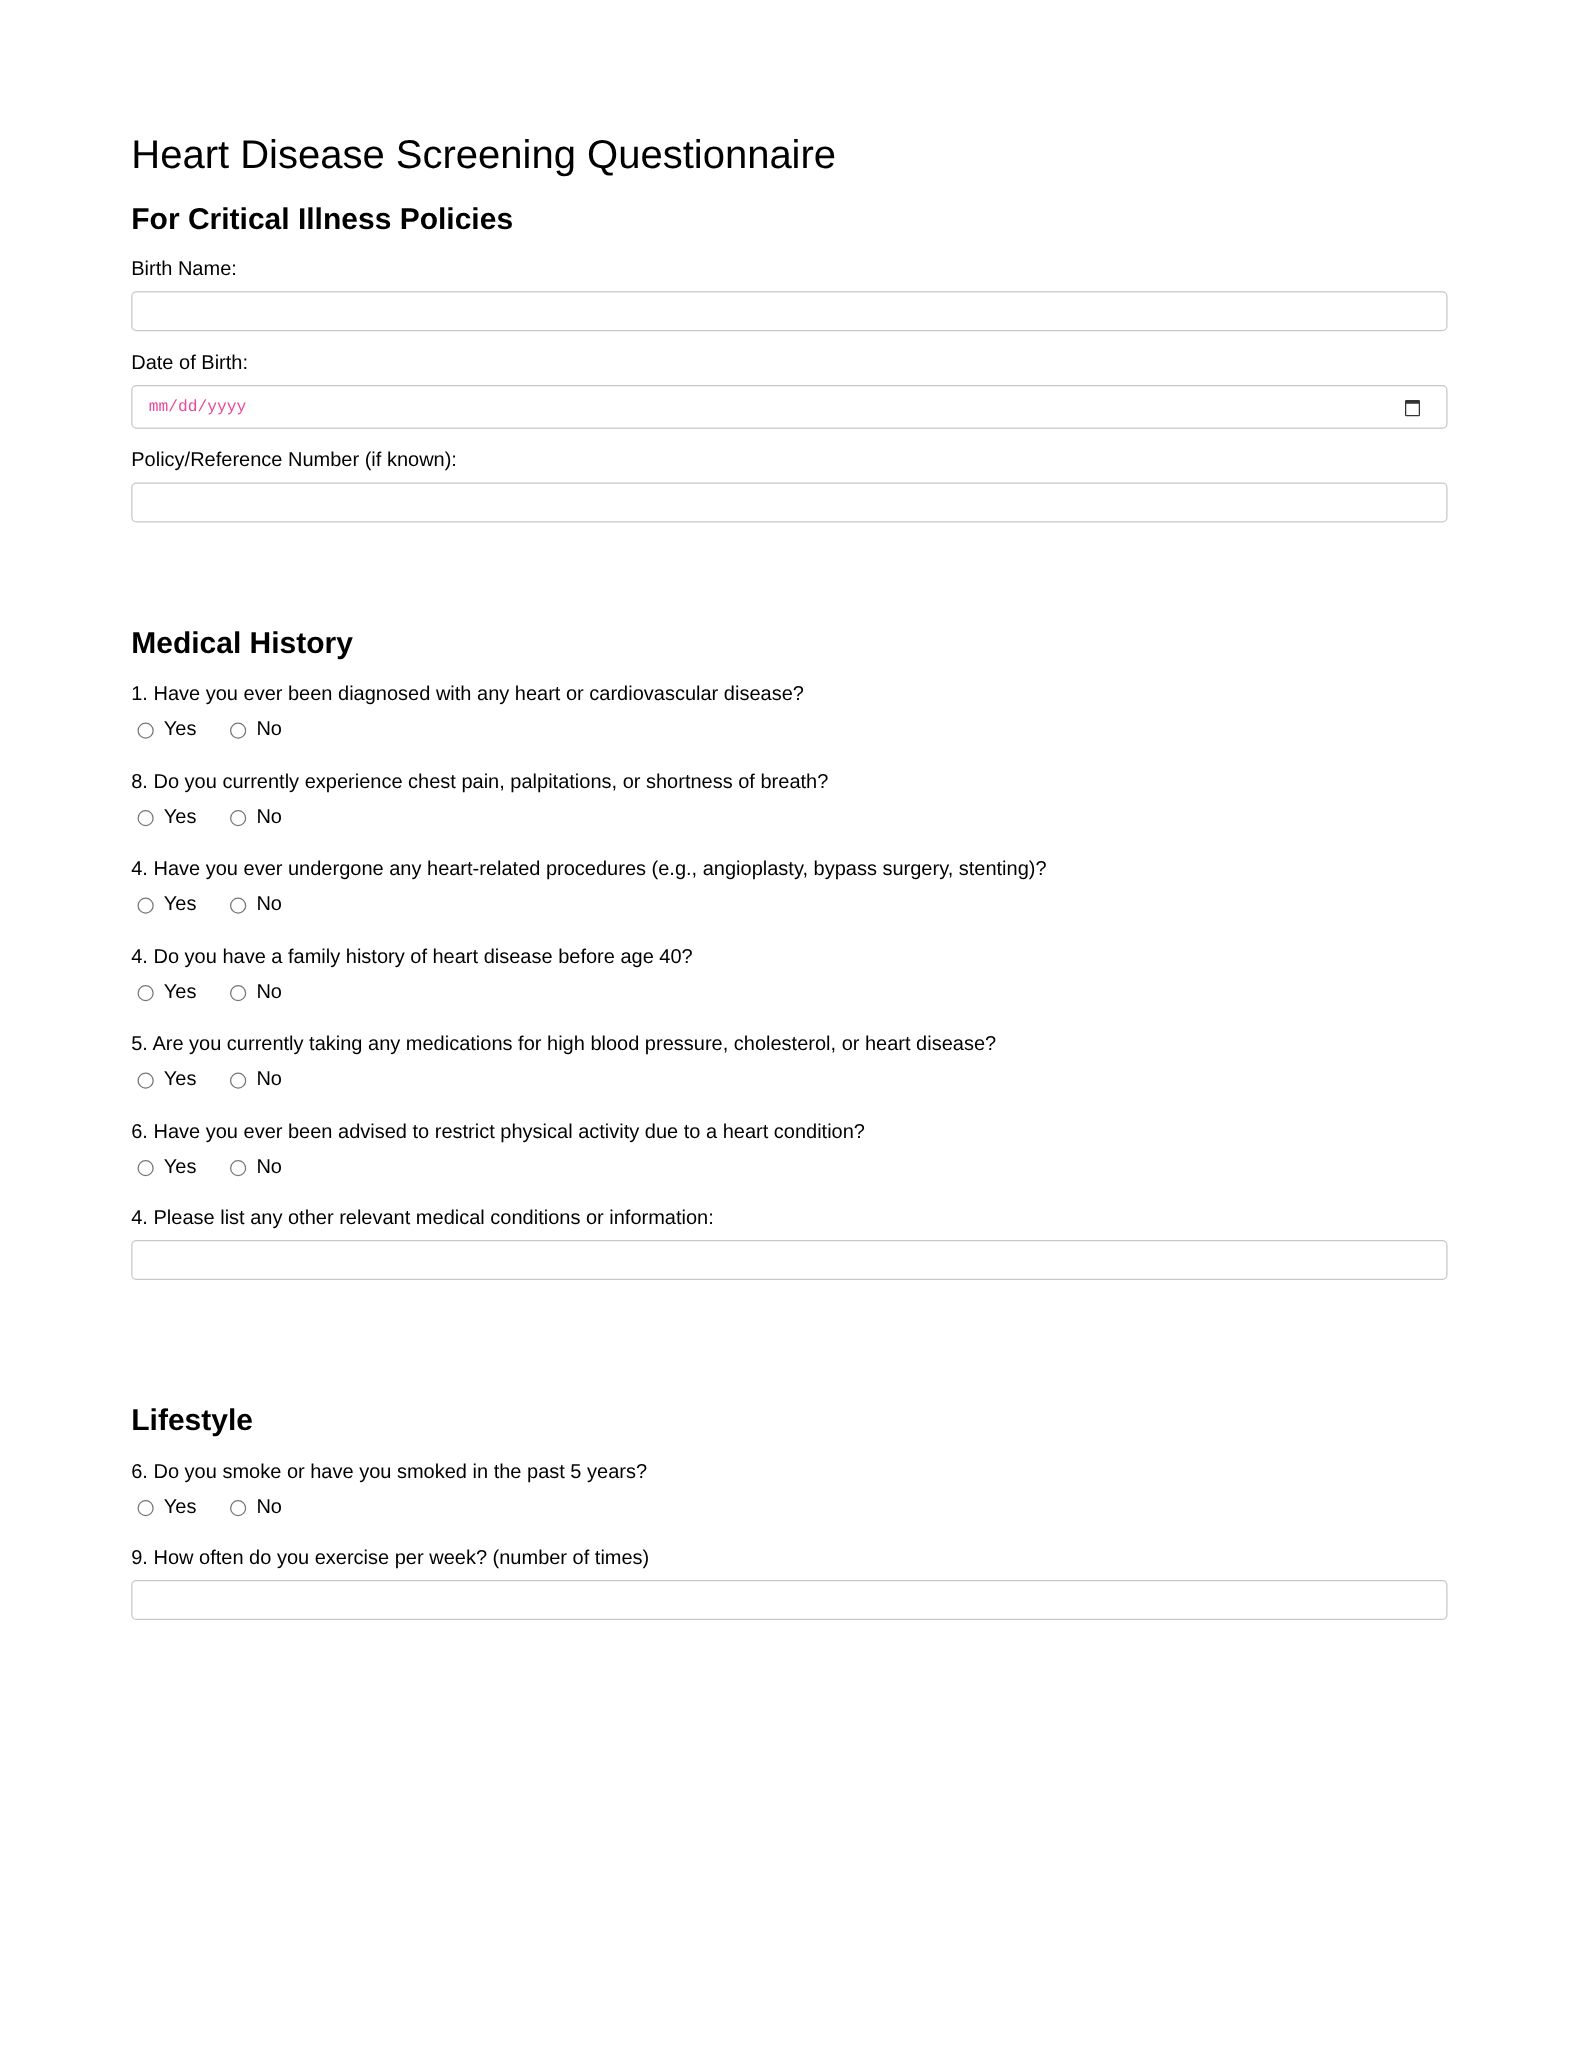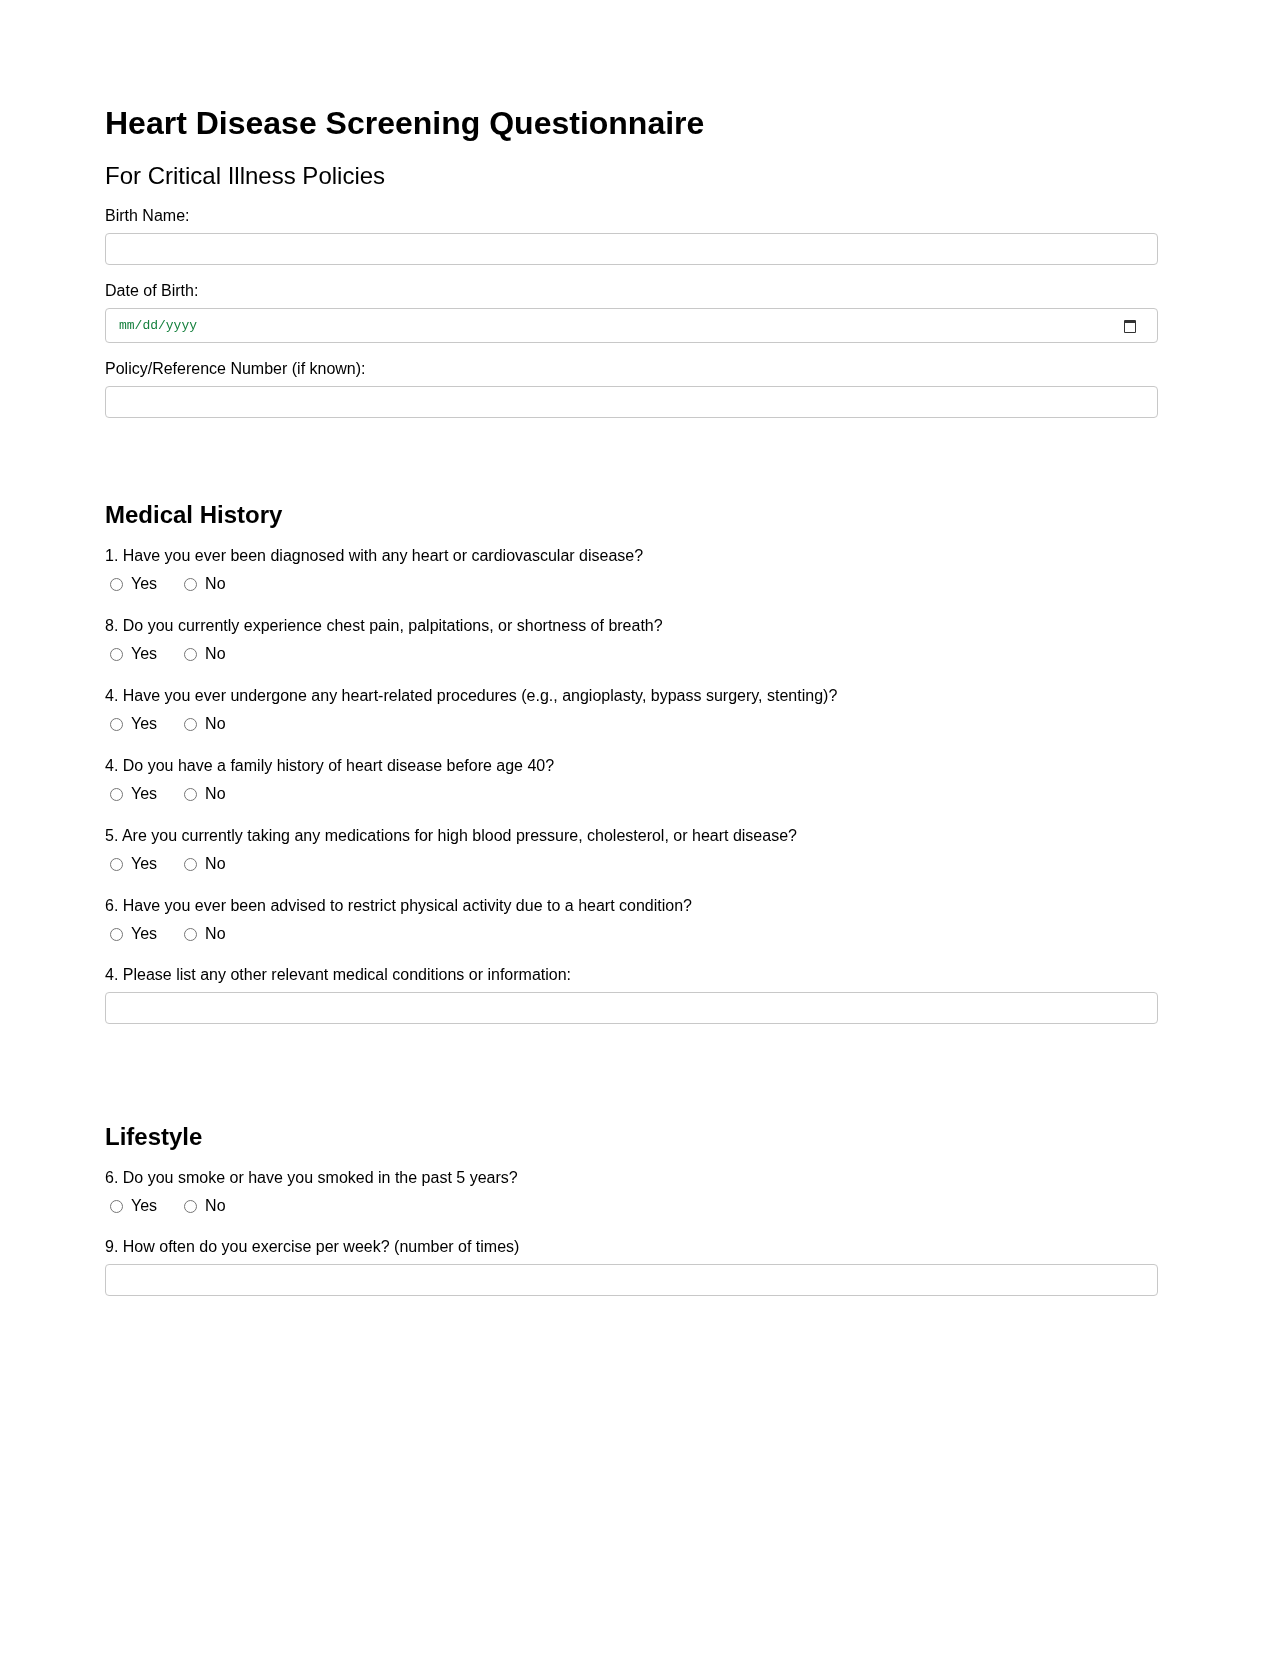--- a/index.html
+++ b/index.html
@@ -21,32 +21,32 @@
       left: 105px;
       top: 0;
       width: 1053px;
     }
     h1 {
       position: absolute;
       top: 103px;
       left: 0;
       margin: 0;
       font-size: 32px;
+      font-weight: normal;
+      line-height: 40px;
+      white-space: nowrap;
+      text-align: right;
+    }
+    h2.subtitle {
+      position: absolute;
+      top: 161px;
+      left: 0;
+      margin: 0;
+      font-size: 24px;
       font-weight: bold;
-      line-height: 40px;
-      white-space: nowrap;
-      text-align: right;
-    }
-    h2.subtitle {
-      position: absolute;
-      top: 161px;
-      left: 0;
-      margin: 0;
-      font-size: 24px;
-      font-weight: normal;
       line-height: 30px;
       white-space: nowrap;
     }
     h2.section {
       position: absolute;
       left: 0;
       margin: 0;
       font-size: 24px;
       font-weight: bold;
       line-height: 30px;
@@ -83,21 +83,21 @@
       border-radius: 4px;
       background: #ffffff;
     }
     .date-placeholder {
       position: absolute;
       left: 13px;
       top: 9px;
       font-family: "Liberation Mono", monospace;
       font-size: 13px;
       line-height: 16px;
-      color: #15803d;
+      color: #ec4899;
       letter-spacing: 0px;
       white-space: nowrap;
     }
     .calendar-icon {
       position: absolute;
       right: 21px;
       top: 11px;
       width: 10px;
       height: 9px;
       border: 1.5px solid #333333;

